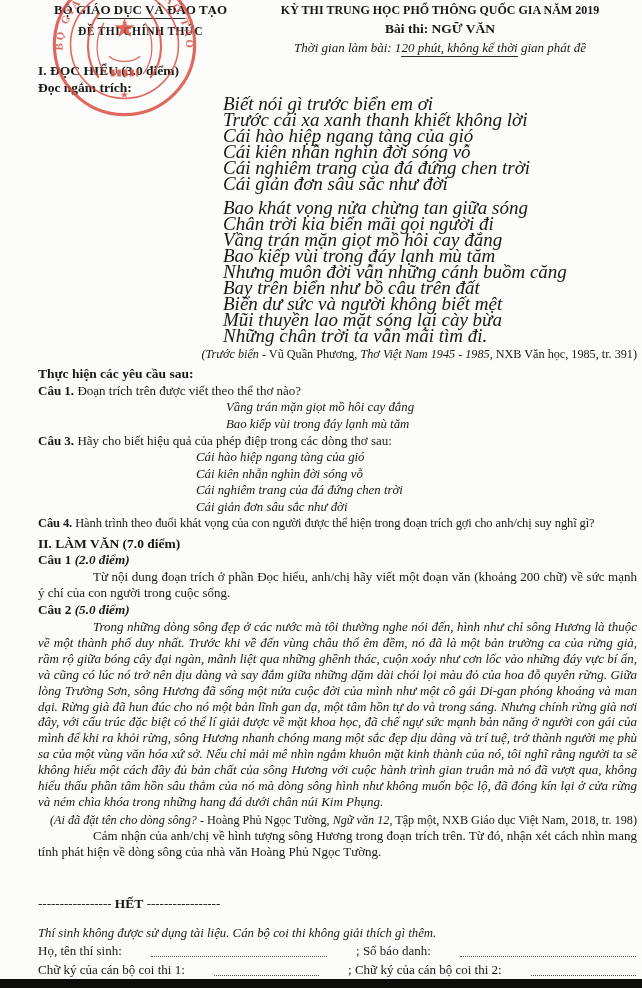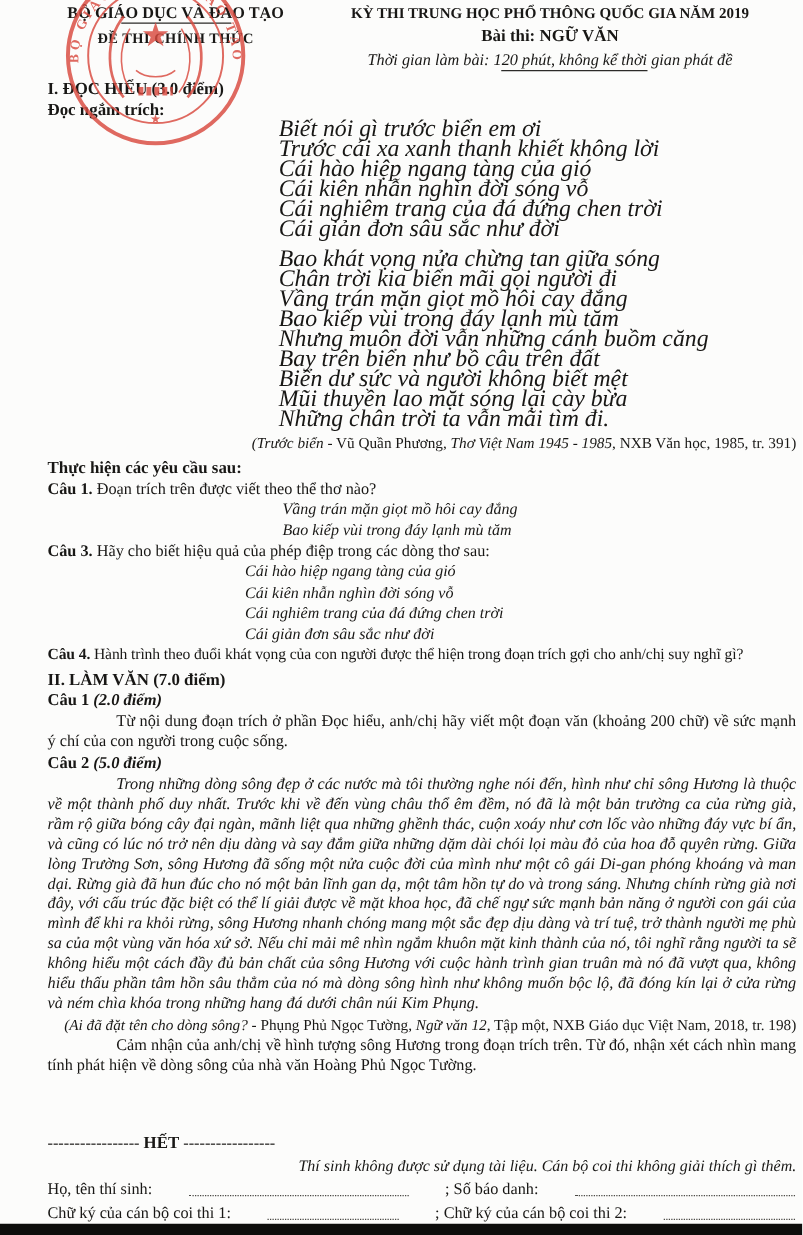--- a/index.html
+++ b/index.html
@@ -55,21 +55,21 @@
   .quote.q2q{margin-left:188px;}
   
   .qhead{font-weight:bold;font-size:13.2px;line-height:16.5px;}
   .qhead .pts{font-style:italic;}
   .para{font-size:13px;line-height:16.5px;text-align:justify;text-indent:55px;}
   .passage{font-style:italic;font-size:13px;line-height:15.9px;text-align:justify;text-indent:55px;margin-top:1px;}
   
   .spacer{flex:1;}
   .end{text-align:left;font-size:13px;line-height:16px;margin-top:6px;}
   .end b{font-size:13.5px;}
-  .note{text-align:right;font-style:italic;font-size:12.8px;line-height:16px;margin-top:3px;}
+  .note{text-align:left;font-style:italic;font-size:12.8px;line-height:16px;margin-top:13px;}
   .fill{display:flex;font-size:13px;line-height:18px;margin-top:1px;gap:28px;}
   .fill .lbl{white-space:nowrap;flex:0 0 auto;}
   .dots{flex:1;border-bottom:1.6px dotted #4a4945;margin:0 1px 3px 1px;min-width:30px;}
   .blackbar{position:absolute;left:0;right:0;bottom:0;height:9px;background:#0d0d0c;}
 </style>
 </head>
 <body>
 
 <div class="page">
 
@@ -152,21 +152,21 @@
     <div class="q tight"><b>Câu 4.</b><span> Hành trình theo đuổi khát vọng của con người được thể hiện trong đoạn trích gợi cho anh/chị suy nghĩ gì?</span></div>
 
     <div class="sec-title" style="margin-top:3px;">II. LÀM VĂN (7.0 điểm)</div>
 
     <div class="qhead"><span>Câu 1 </span><span class="pts">(2.0 điểm)</span></div>
     <div class="para">Từ nội dung đoạn trích ở phần Đọc hiểu, anh/chị hãy viết một đoạn văn (khoảng 200 chữ) về sức mạnh ý chí của con người trong cuộc sống.</div>
 
     <div class="qhead"><span>Câu 2 </span><span class="pts">(5.0 điểm)</span></div>
     <div class="passage">Trong những dòng sông đẹp ở các nước mà tôi thường nghe nói đến, hình như chỉ sông Hương là thuộc về một thành phố duy nhất. Trước khi về đến vùng châu thổ êm đềm, nó đã là một bản trường ca của rừng già, rầm rộ giữa bóng cây đại ngàn, mãnh liệt qua những ghềnh thác, cuộn xoáy như cơn lốc vào những đáy vực bí ẩn, và cũng có lúc nó trở nên dịu dàng và say đắm giữa những dặm dài chói lọi màu đỏ của hoa đỗ quyên rừng. Giữa lòng Trường Sơn, sông Hương đã sống một nửa cuộc đời của mình như một cô gái Di-gan phóng khoáng và man dại. Rừng già đã hun đúc cho nó một bản lĩnh gan dạ, một tâm hồn tự do và trong sáng. Nhưng chính rừng già nơi đây, với cấu trúc đặc biệt có thể lí giải được về mặt khoa học, đã chế ngự sức mạnh bản năng ở người con gái của mình để khi ra khỏi rừng, sông Hương nhanh chóng mang một sắc đẹp dịu dàng và trí tuệ, trở thành người mẹ phù sa của một vùng văn hóa xứ sở. Nếu chỉ mải mê nhìn ngắm khuôn mặt kinh thành của nó, tôi nghĩ rằng người ta sẽ không hiểu một cách đầy đủ bản chất của sông Hương với cuộc hành trình gian truân mà nó đã vượt qua, không hiểu thấu phần tâm hồn sâu thẳm của nó mà dòng sông hình như không muốn bộc lộ, đã đóng kín lại ở cửa rừng và ném chìa khóa trong những hang đá dưới chân núi Kim Phụng.</div>
 
-    <div class="cite"><span class="it">(Ai đã đặt tên cho dòng sông?</span><span> - Phụng Phủ Ngọc Tường, </span><span class="it">Ngữ văn 12</span><span>, Tập một, NXB Giáo dục Việt Nam, 2018, tr. 198)</span></div>
+    <div class="cite"><span class="it">(Ai đã đặt tên cho dòng sông?</span><span> - Hoàng Phủ Ngọc Tường, </span><span class="it">Ngữ văn 12</span><span>, Tập một, NXB Giáo dục Việt Nam, 2018, tr. 198)</span></div>
 
     <div class="para">Cảm nhận của anh/chị về hình tượng sông Hương trong đoạn trích trên. Từ đó, nhận xét cách nhìn mang tính phát hiện về dòng sông của nhà văn Hoàng Phủ Ngọc Tường.</div>
 
     <div class="spacer"></div>
 
     <div class="end"><span>----------------- </span><b>HẾT</b><span> -----------------</span></div>
 
     <div class="note">Thí sinh không được sử dụng tài liệu. Cán bộ coi thi không giải thích gì thêm.</div>
 
     <div class="fill">

